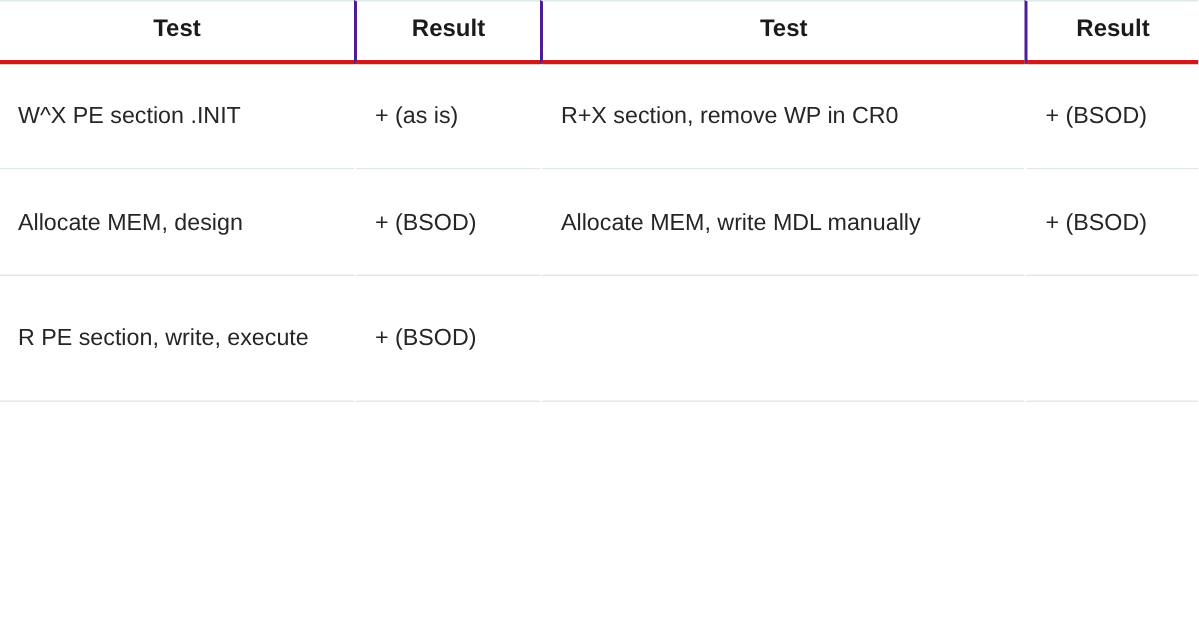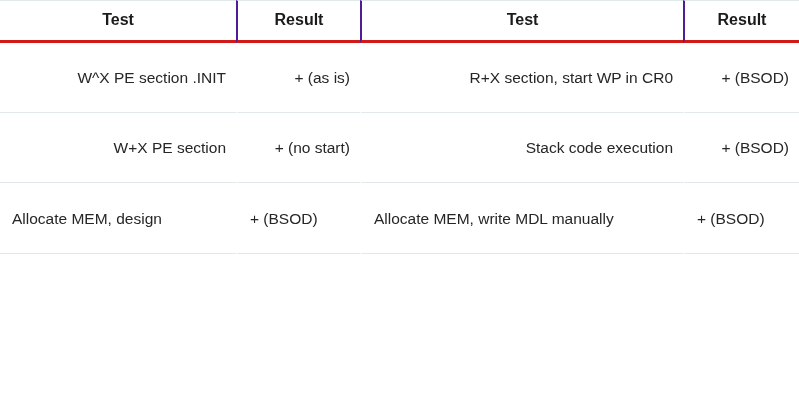--- a/index.html
+++ b/index.html
@@ -59,21 +59,21 @@
     text-align: left;
     vertical-align: middle;
     padding: 8px 10px 8px 12px;
     border-bottom: 1px solid #dfe9ea;
     background: #ffffff;
     box-sizing: border-box;
     word-wrap: break-word;
   }
 
   tbody tr.r1 td, tbody tr.r4 td { height: 71px; }
-  tbody tr.r2 td, tbody tr.r3 td, tbody tr.r5 td { height: 70px; text-align: right; }
+  tbody tr.r2 td, tbody tr.r3 td, tbody tr.r5 td { height: 70px; }
   tbody tr.r5 td { height: 84px; }
 
   td.empty { }
 </style>
 </head>
 <body>
 
 <div class="table-wrap">
   <table class="data-table">
     <colgroup>
@@ -87,30 +87,30 @@
         <th>Test</th>
         <th>Result</th>
         <th>Test</th>
         <th>Result</th>
       </tr>
     </thead>
     <tbody>
       <tr class="r2">
         <td>W^X PE section .INIT</td>
         <td>+ (as is)</td>
-        <td>R+X section, start WP in CR0</td>
-        <td>+ (BSOD)</td>
-      </tr>
-      <tr class="r3">
-        <td>W+X PE section</td>
-        <td>+ (no start)</td>
-        <td>Stack code execution</td>
+        <td>R+X section, remove WP in CR0</td>
         <td>+ (BSOD)</td>
       </tr>
       <tr class="r4">
         <td>Allocate MEM, design</td>
         <td>+ (BSOD)</td>
         <td>Allocate MEM, write MDL manually</td>
         <td>+ (BSOD)</td>
       </tr>
+      <tr class="r5">
+        <td>R PE section, write, execute</td>
+        <td>+ (BSOD)</td>
+        <td class="empty"></td>
+        <td class="empty"></td>
+      </tr>
     </tbody>
   </table>
 </div>
 
 </body></html>

